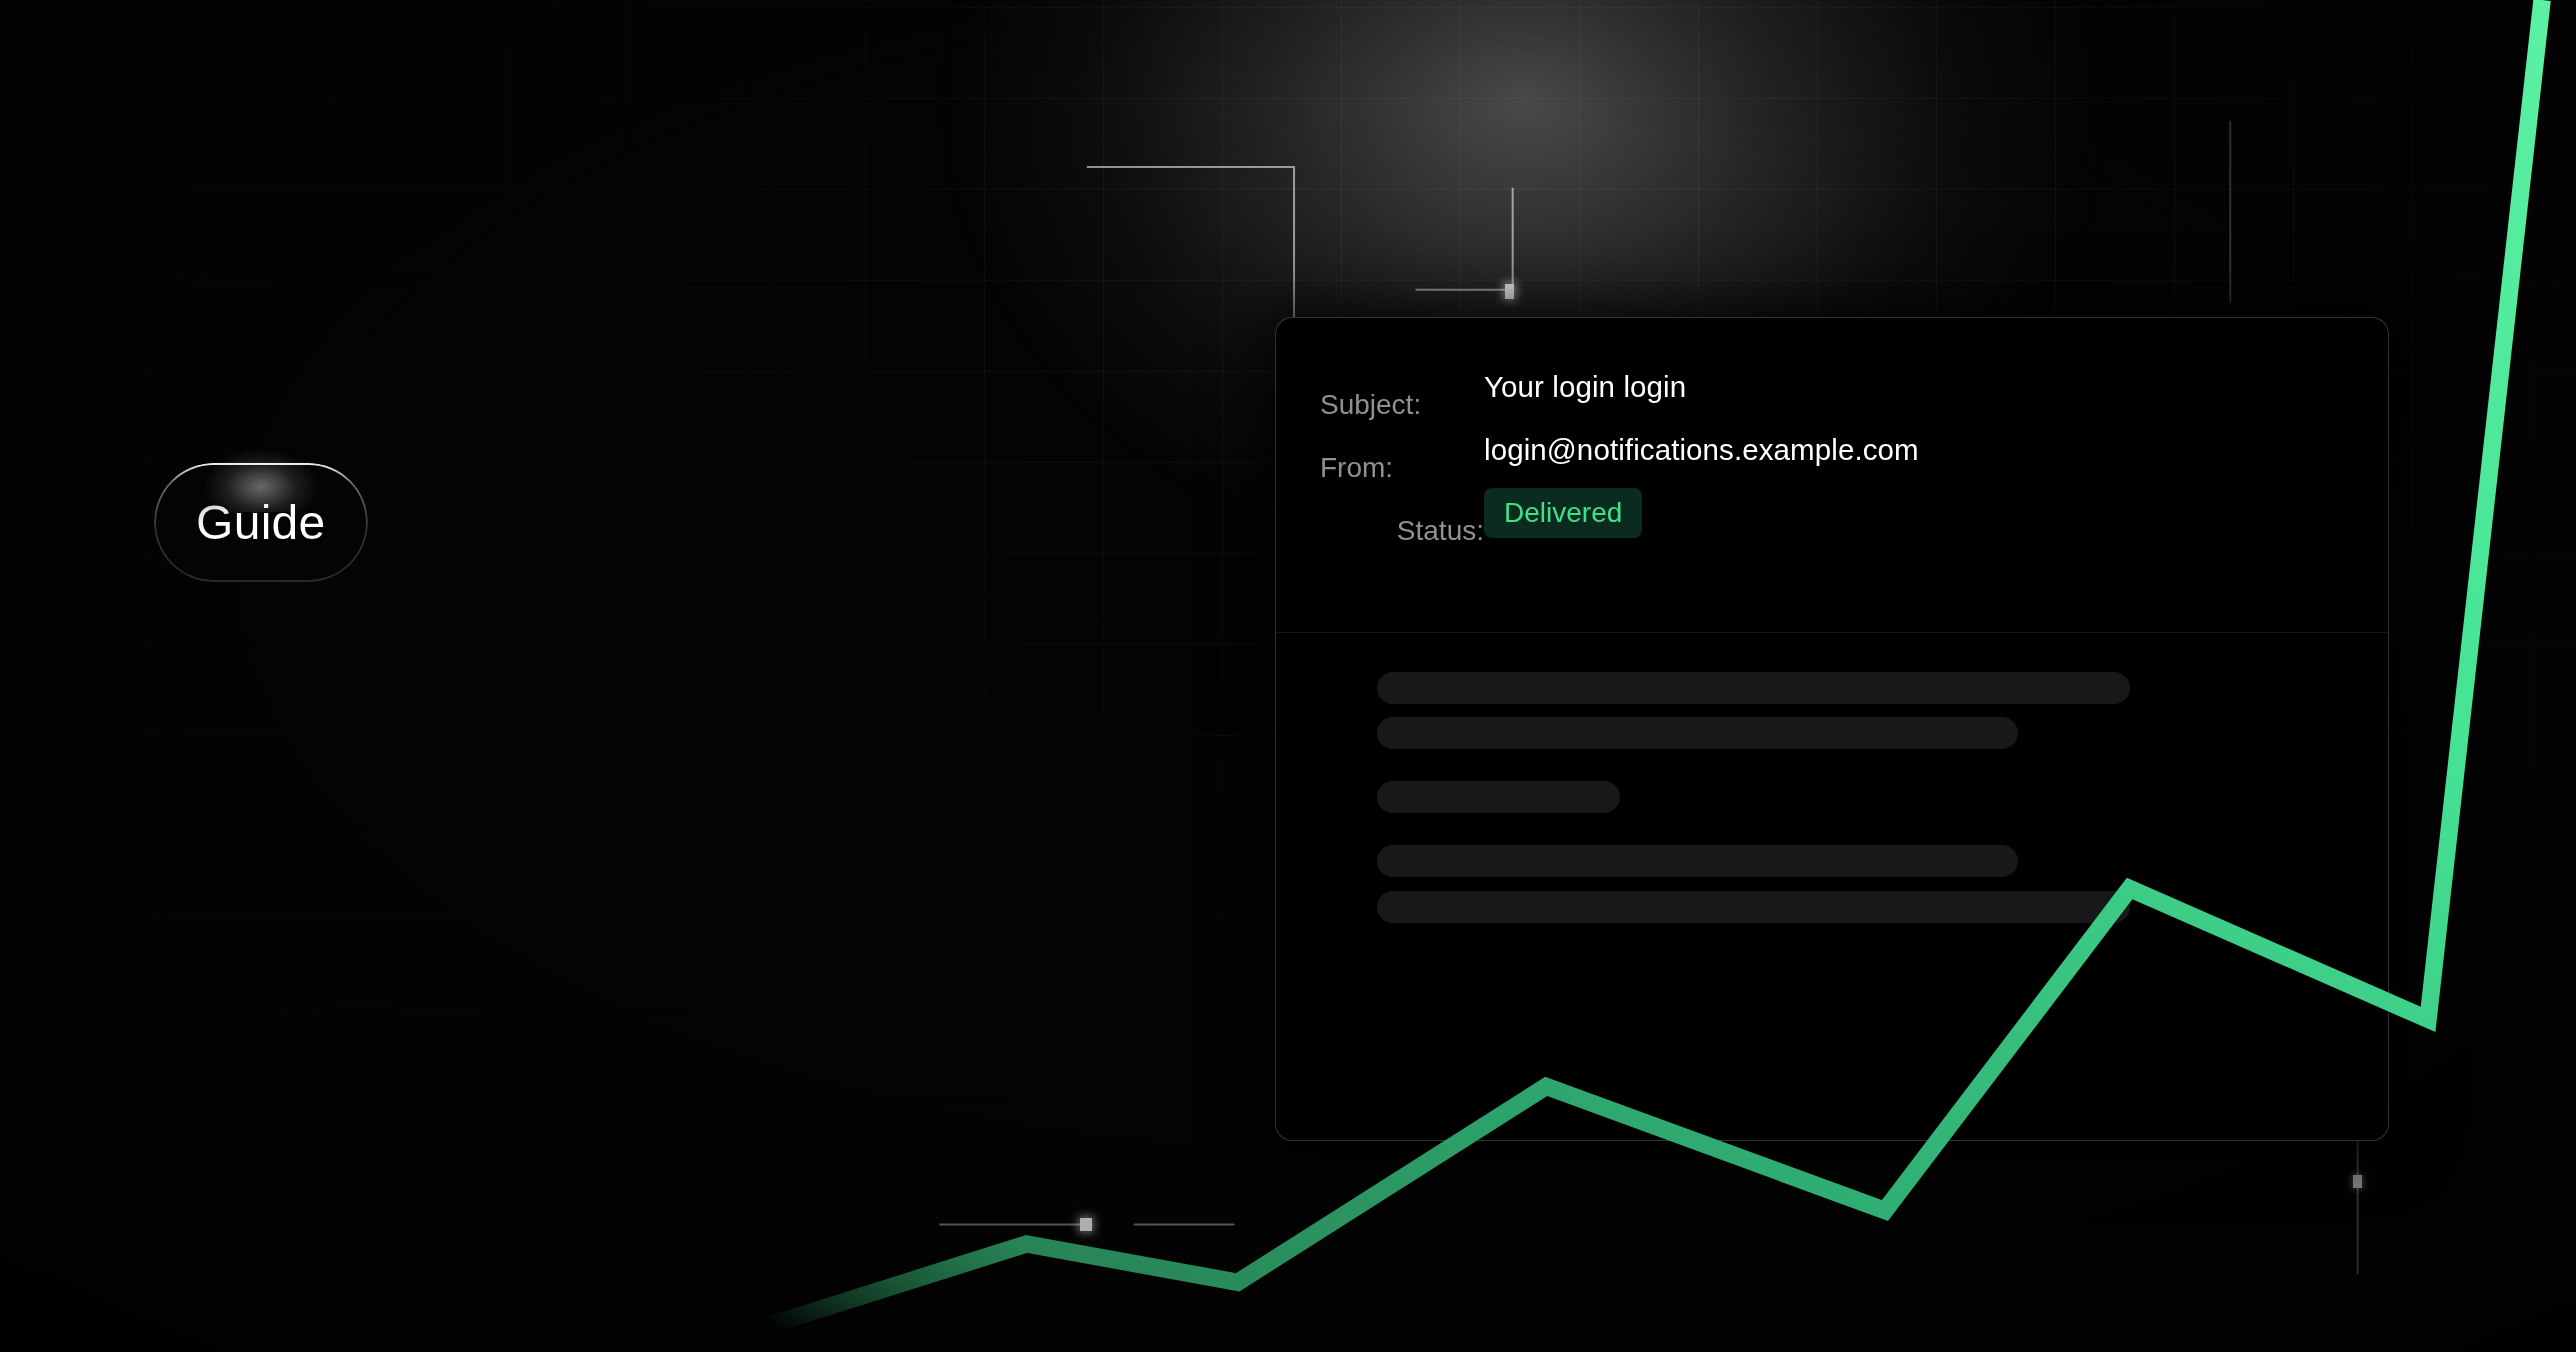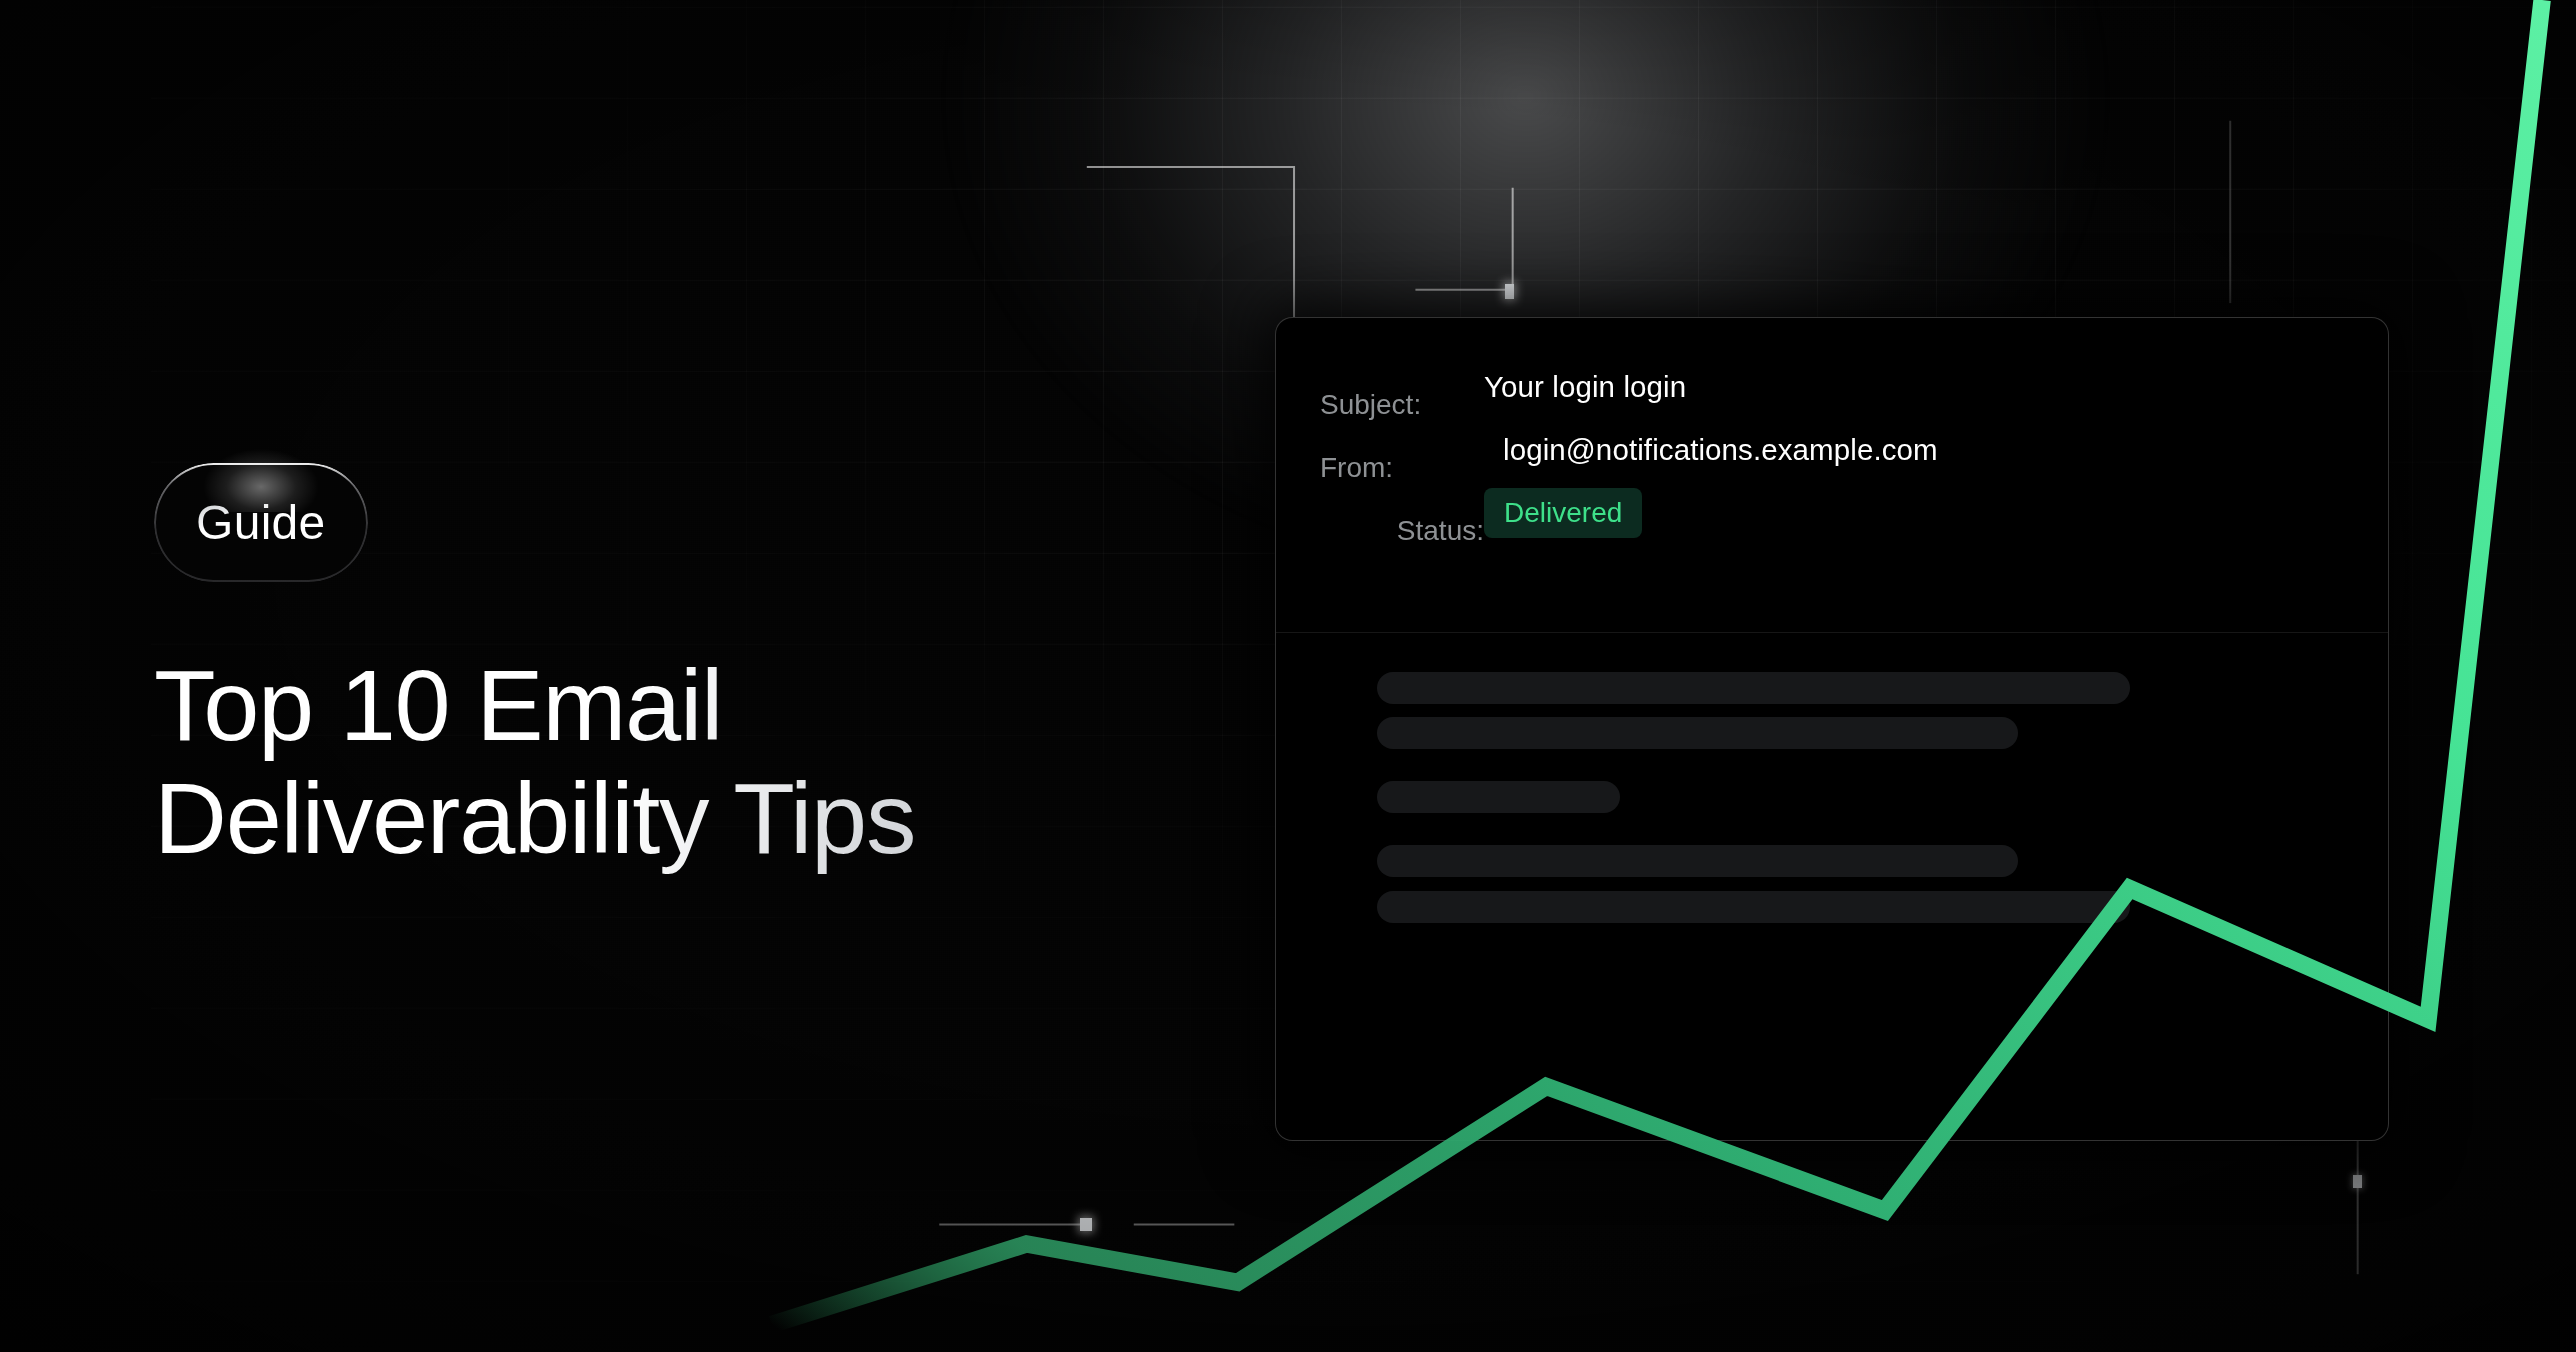--- a/index.html
+++ b/index.html
@@ -153,37 +153,33 @@
   <div class="noise"></div>
   <div class="vignette"></div>
 </div>
 
 <div id="left-col">
 
   <div class="pill">
     <span class="pill-label">Guide</span>
   </div>
 
-  <h1 class="headline">
-    <span class="ln">Top 10 Email</span>
-    <span class="ln">Deliverability Tips</span>
-  </h1>
 
 </div>
 
 <div id="email-card">
 
   <div class="card-head">
 
     <div class="meta-row">
       <span class="meta-label">Subject:</span>
       <span class="meta-value">Your login login</span>
     </div>
 
-    <div class="meta-row" style="margin-top:10.7px;gap:19px;">
+    <div class="meta-row" style="margin-top:10.7px;">
       <span class="meta-label">From:</span>
       <span class="meta-value">login@notifications.example.com</span>
     </div>
 
     <div class="meta-row status-row">
       <span class="meta-label">Status:</span>
       <span class="badge">Delivered</span>
     </div>
 
   </div>

